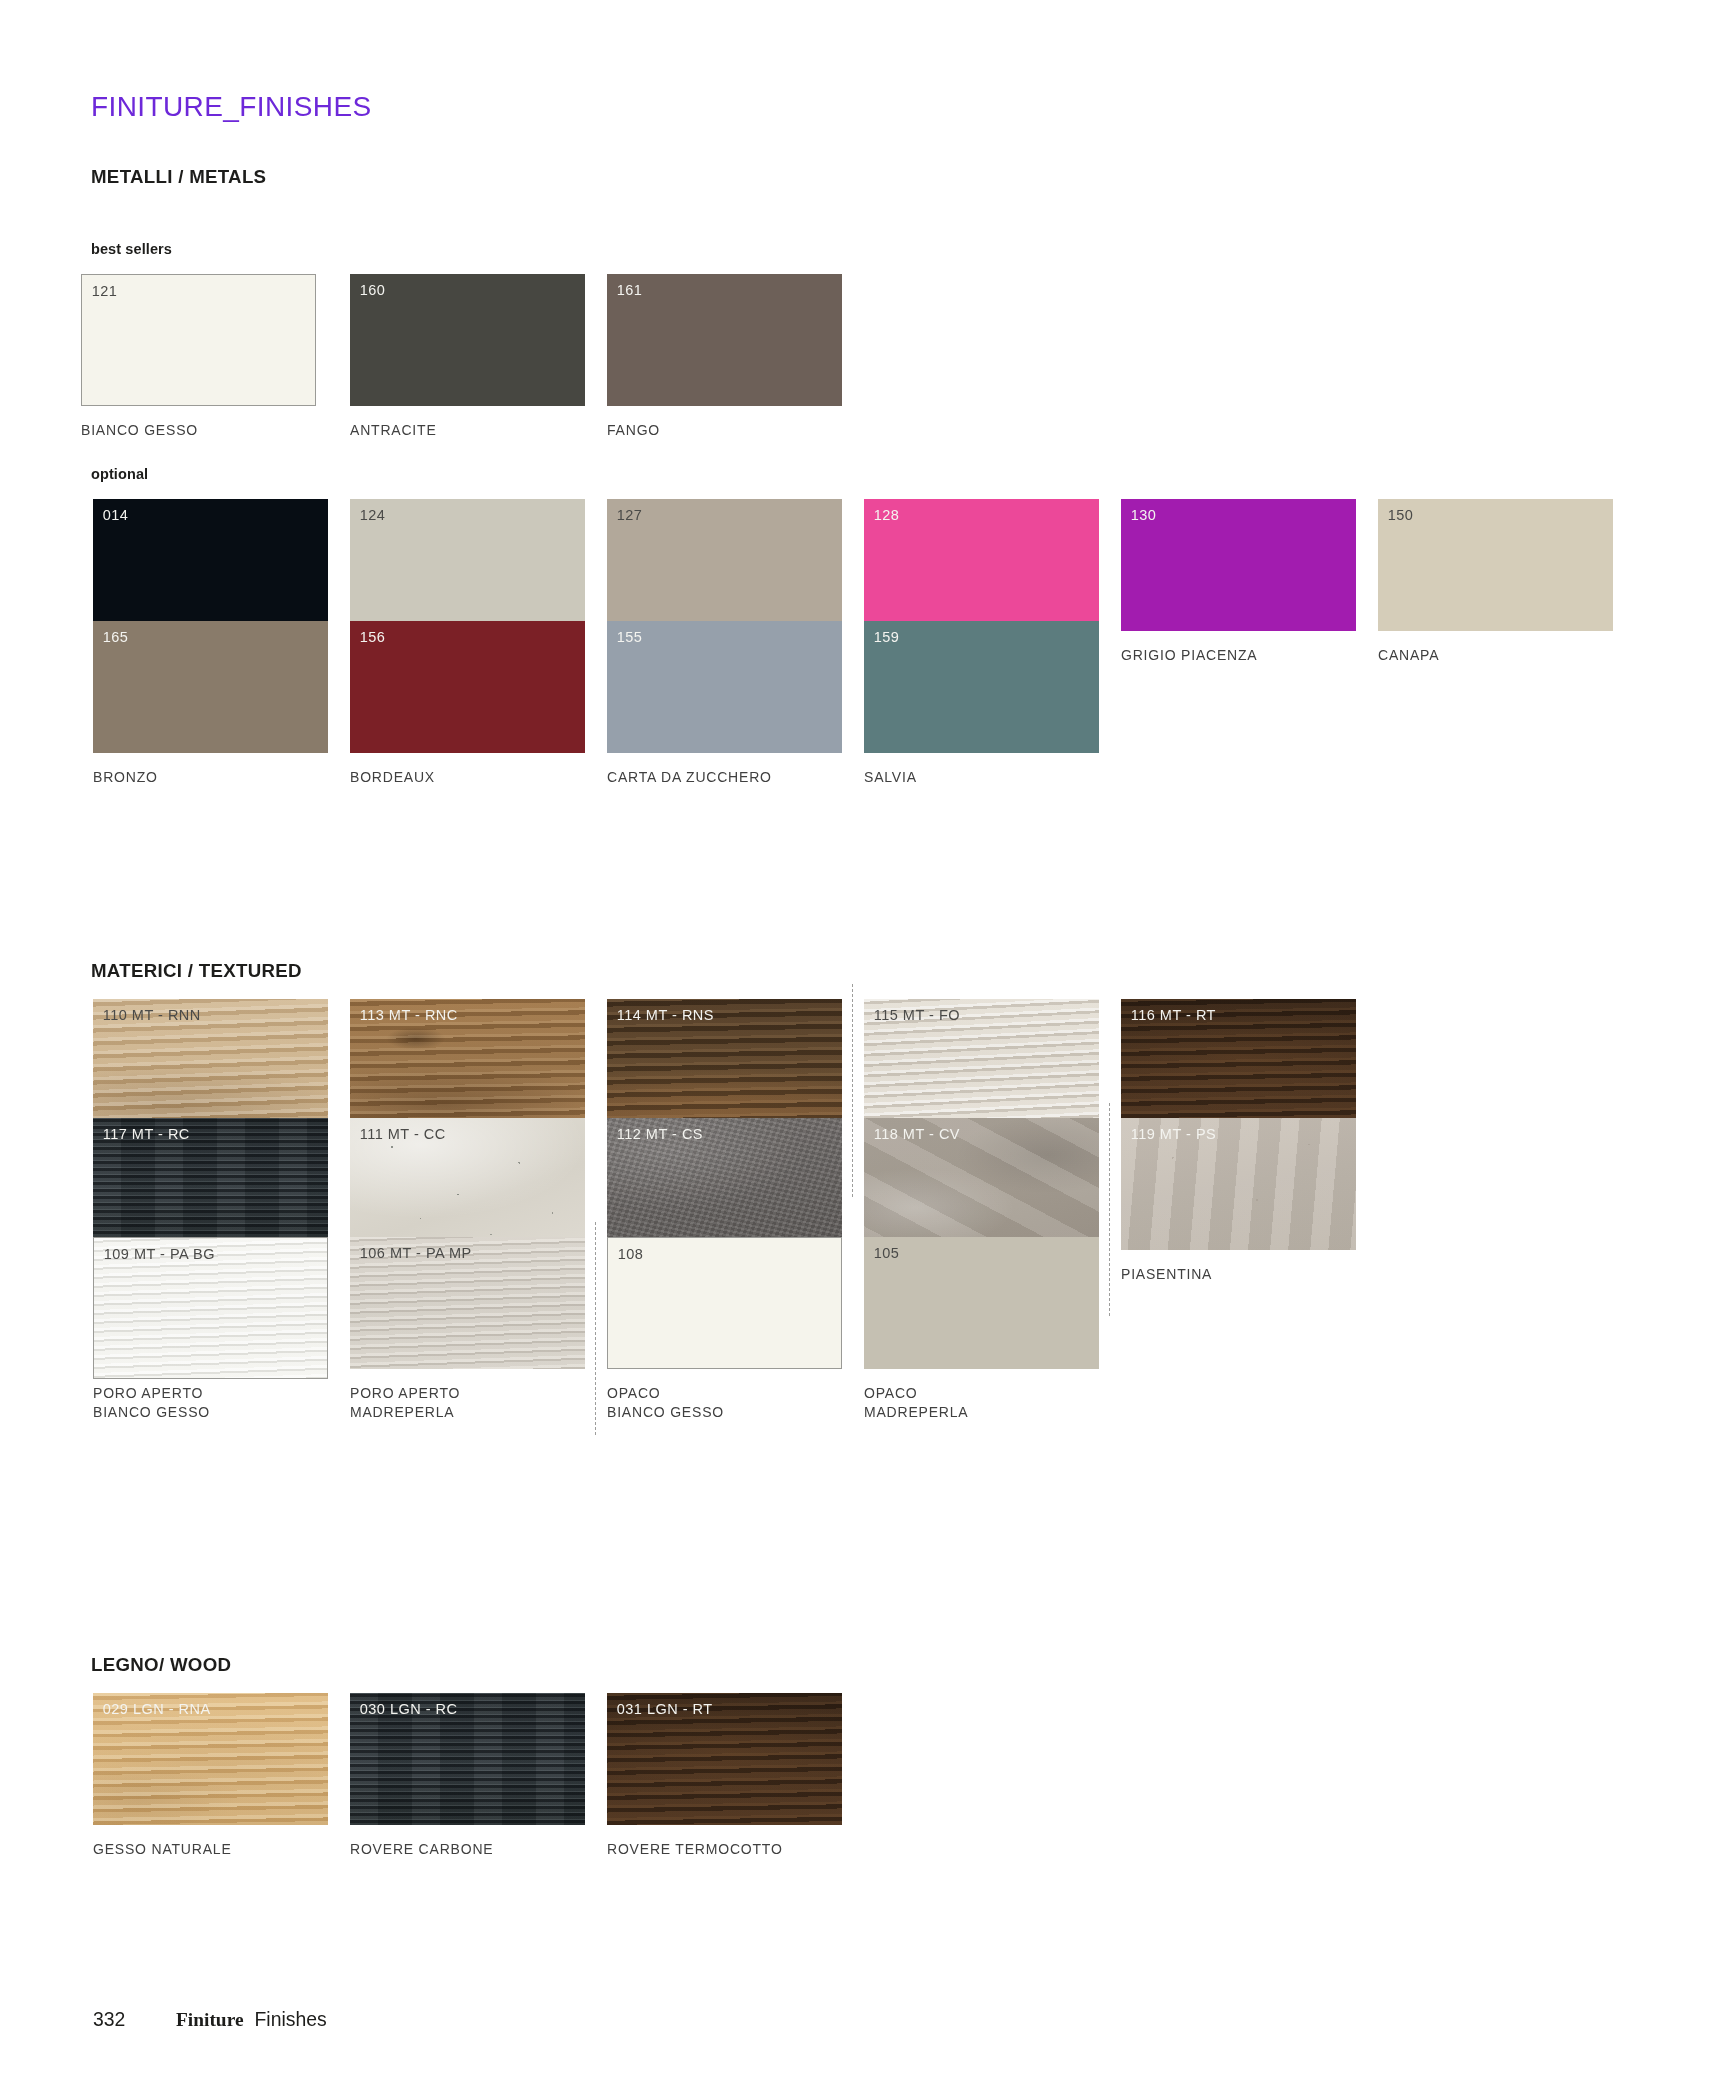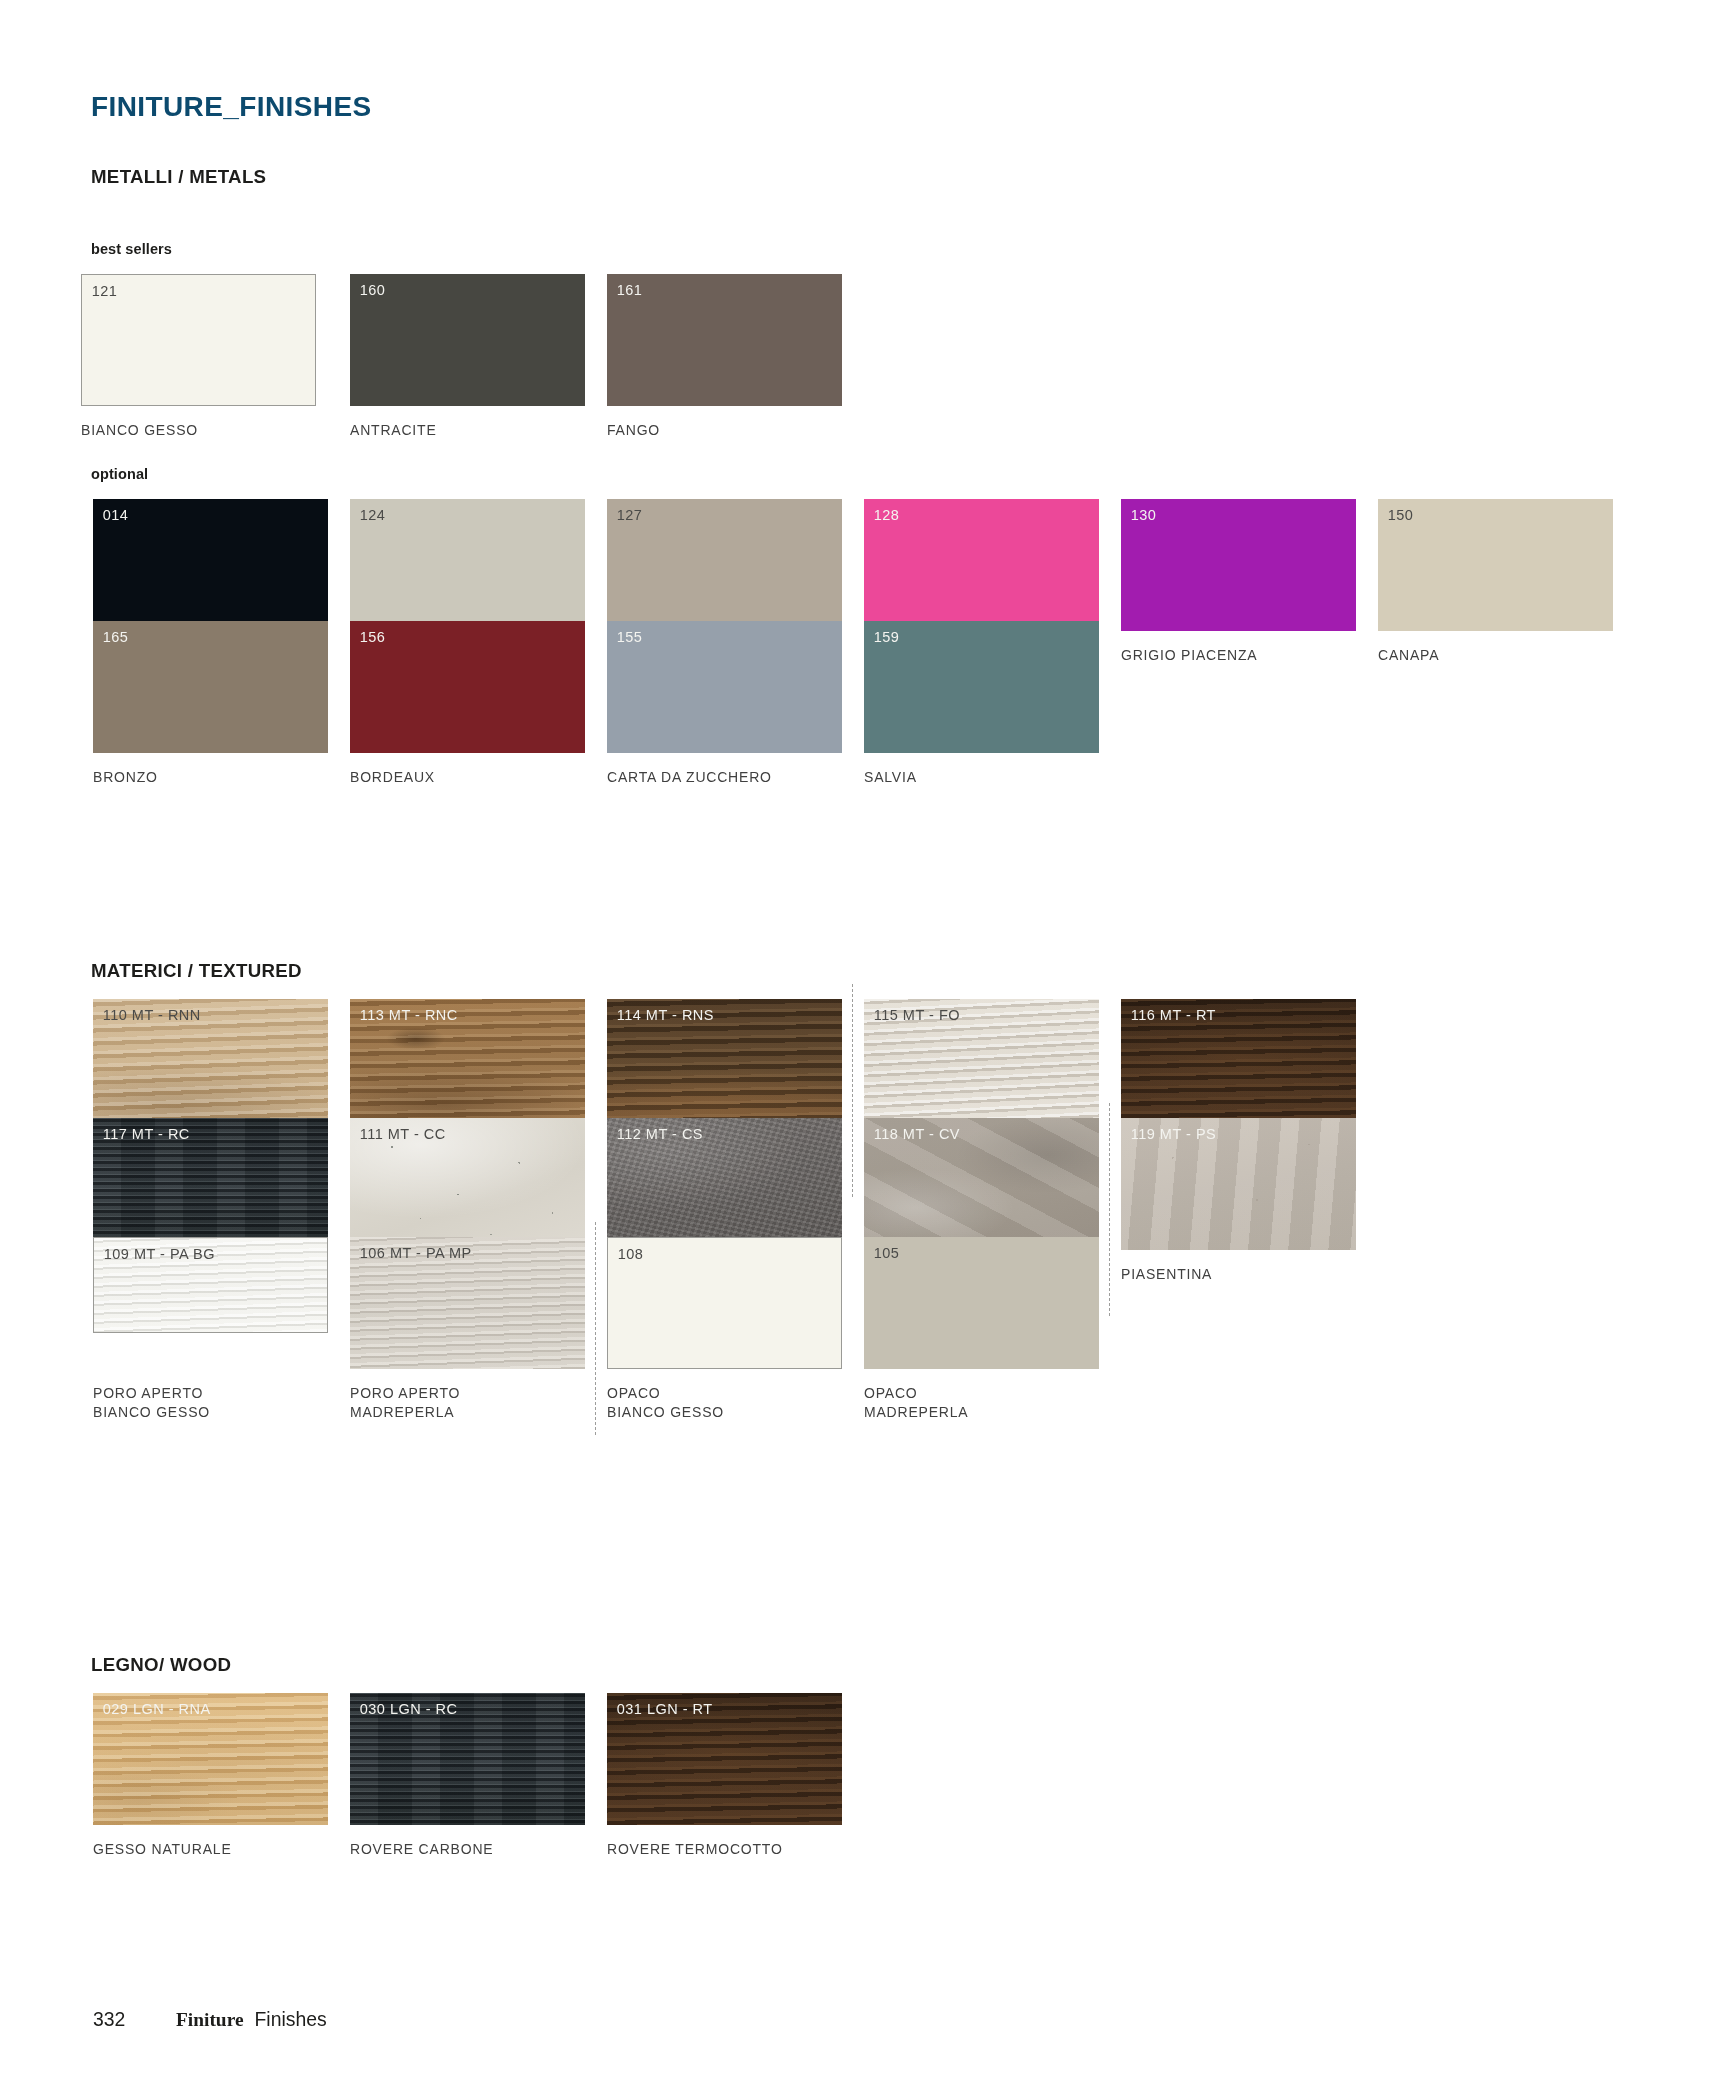--- a/index.html
+++ b/index.html
@@ -22,23 +22,23 @@
     inset: 0;
     padding: 0;
   }
 
   
   .page-title {
     position: absolute;
     left: 91px;
     top: 91px;
     font-size: 28px;
-    font-weight: bold;
+    font-weight: normal;
     letter-spacing: 0.4px;
-    color: #0c4a6e;
+    color: #6d28d9;
     white-space: nowrap;
   }
 
   .section-title {
     position: absolute;
     left: 91px;
     font-size: 18.7px;
     font-weight: bold;
     letter-spacing: 0.3px;
     color: #1d1d1b;
@@ -281,21 +281,21 @@
         </div>
         <div class="swatch-label" style="top: 147px; width: 298px;">CEMENTO CAVA</div>
       </div>
       <div class="swatch" style="left: 1121px; top: 1118px; width: 235px; height: 132px;">
         <div class="swatch-chip" style="background: radial-gradient(2.1px 2.1px at 22% 30%, rgba(150, 140, 130, 0.4) 0px, rgba(150, 140, 130, 0.4) 50%, rgba(0, 0, 0, 0) 51%), radial-gradient(2.1px 2.1px at 58% 62%, rgba(155, 145, 134, 0.38) 0px, rgba(155, 145, 134, 0.38) 50%, rgba(0, 0, 0, 0) 51%), radial-gradient(1.4px 1.4px at 80% 20%, rgba(150, 140, 130, 0.35) 0px, rgba(150, 140, 130, 0.35) 50%, rgba(0, 0, 0, 0) 51%), repeating-linear-gradient(95deg, rgba(255, 255, 255, 0.12) 0px, rgba(255, 255, 255, 0.12) 18px, rgba(0, 0, 0, 0.05) 18px, rgba(0, 0, 0, 0.05) 40px), linear-gradient(170deg, rgb(203, 195, 184) 0%, rgb(194, 186, 176) 50%, rgb(188, 180, 169) 100%);">
           <span class="swatch-code light">119 MT - PS</span>
         </div>
         <div class="swatch-label" style="top: 147px; width: 298px;">PIASENTINA</div>
       </div>
       <div class="vdash" style="left: 1109px; top: 1103px; height: 213px;"></div>
-      <div class="swatch" style="left: 93px; top: 1237px; width: 235px; height: 96px;">
+      <div class="swatch" style="left: 93px; top: 1237px; width: 235px; height: 142px;">
         <div class="swatch-chip bordered" style="background: repeating-linear-gradient(178deg, rgba(255, 255, 255, 0.7) 0px, rgba(255, 255, 255, 0.7) 2.8px, rgba(205, 205, 200, 0.45) 2.8px, rgba(205, 205, 200, 0.45) 4.8px, rgba(250, 250, 247, 0.5) 4.8px, rgba(250, 250, 247, 0.5) 9px), linear-gradient(rgb(242, 242, 238) 0%, rgb(234, 234, 229) 55%, rgb(241, 241, 236) 100%);">
           <span class="swatch-code dark">109 MT - PA BG</span>
         </div>
         <div class="swatch-label" style="top: 147px; width: 298px;">PORO APERTO
 BIANCO GESSO</div>
       </div>
       <div class="swatch" style="left: 350px; top: 1237px; width: 235px; height: 132px;">
         <div class="swatch-chip" style="background: repeating-linear-gradient(178deg, rgba(245, 242, 236, 0.55) 0px, rgba(245, 242, 236, 0.55) 2.8px, rgba(178, 172, 162, 0.4) 2.8px, rgba(178, 172, 162, 0.4) 4.8px, rgba(230, 226, 218, 0.4) 4.8px, rgba(230, 226, 218, 0.4) 9px), linear-gradient(rgb(211, 206, 198) 0%, rgb(201, 196, 187) 55%, rgb(208, 203, 194) 100%);">
           <span class="swatch-code dark">106 MT - PA MP</span>
         </div>

